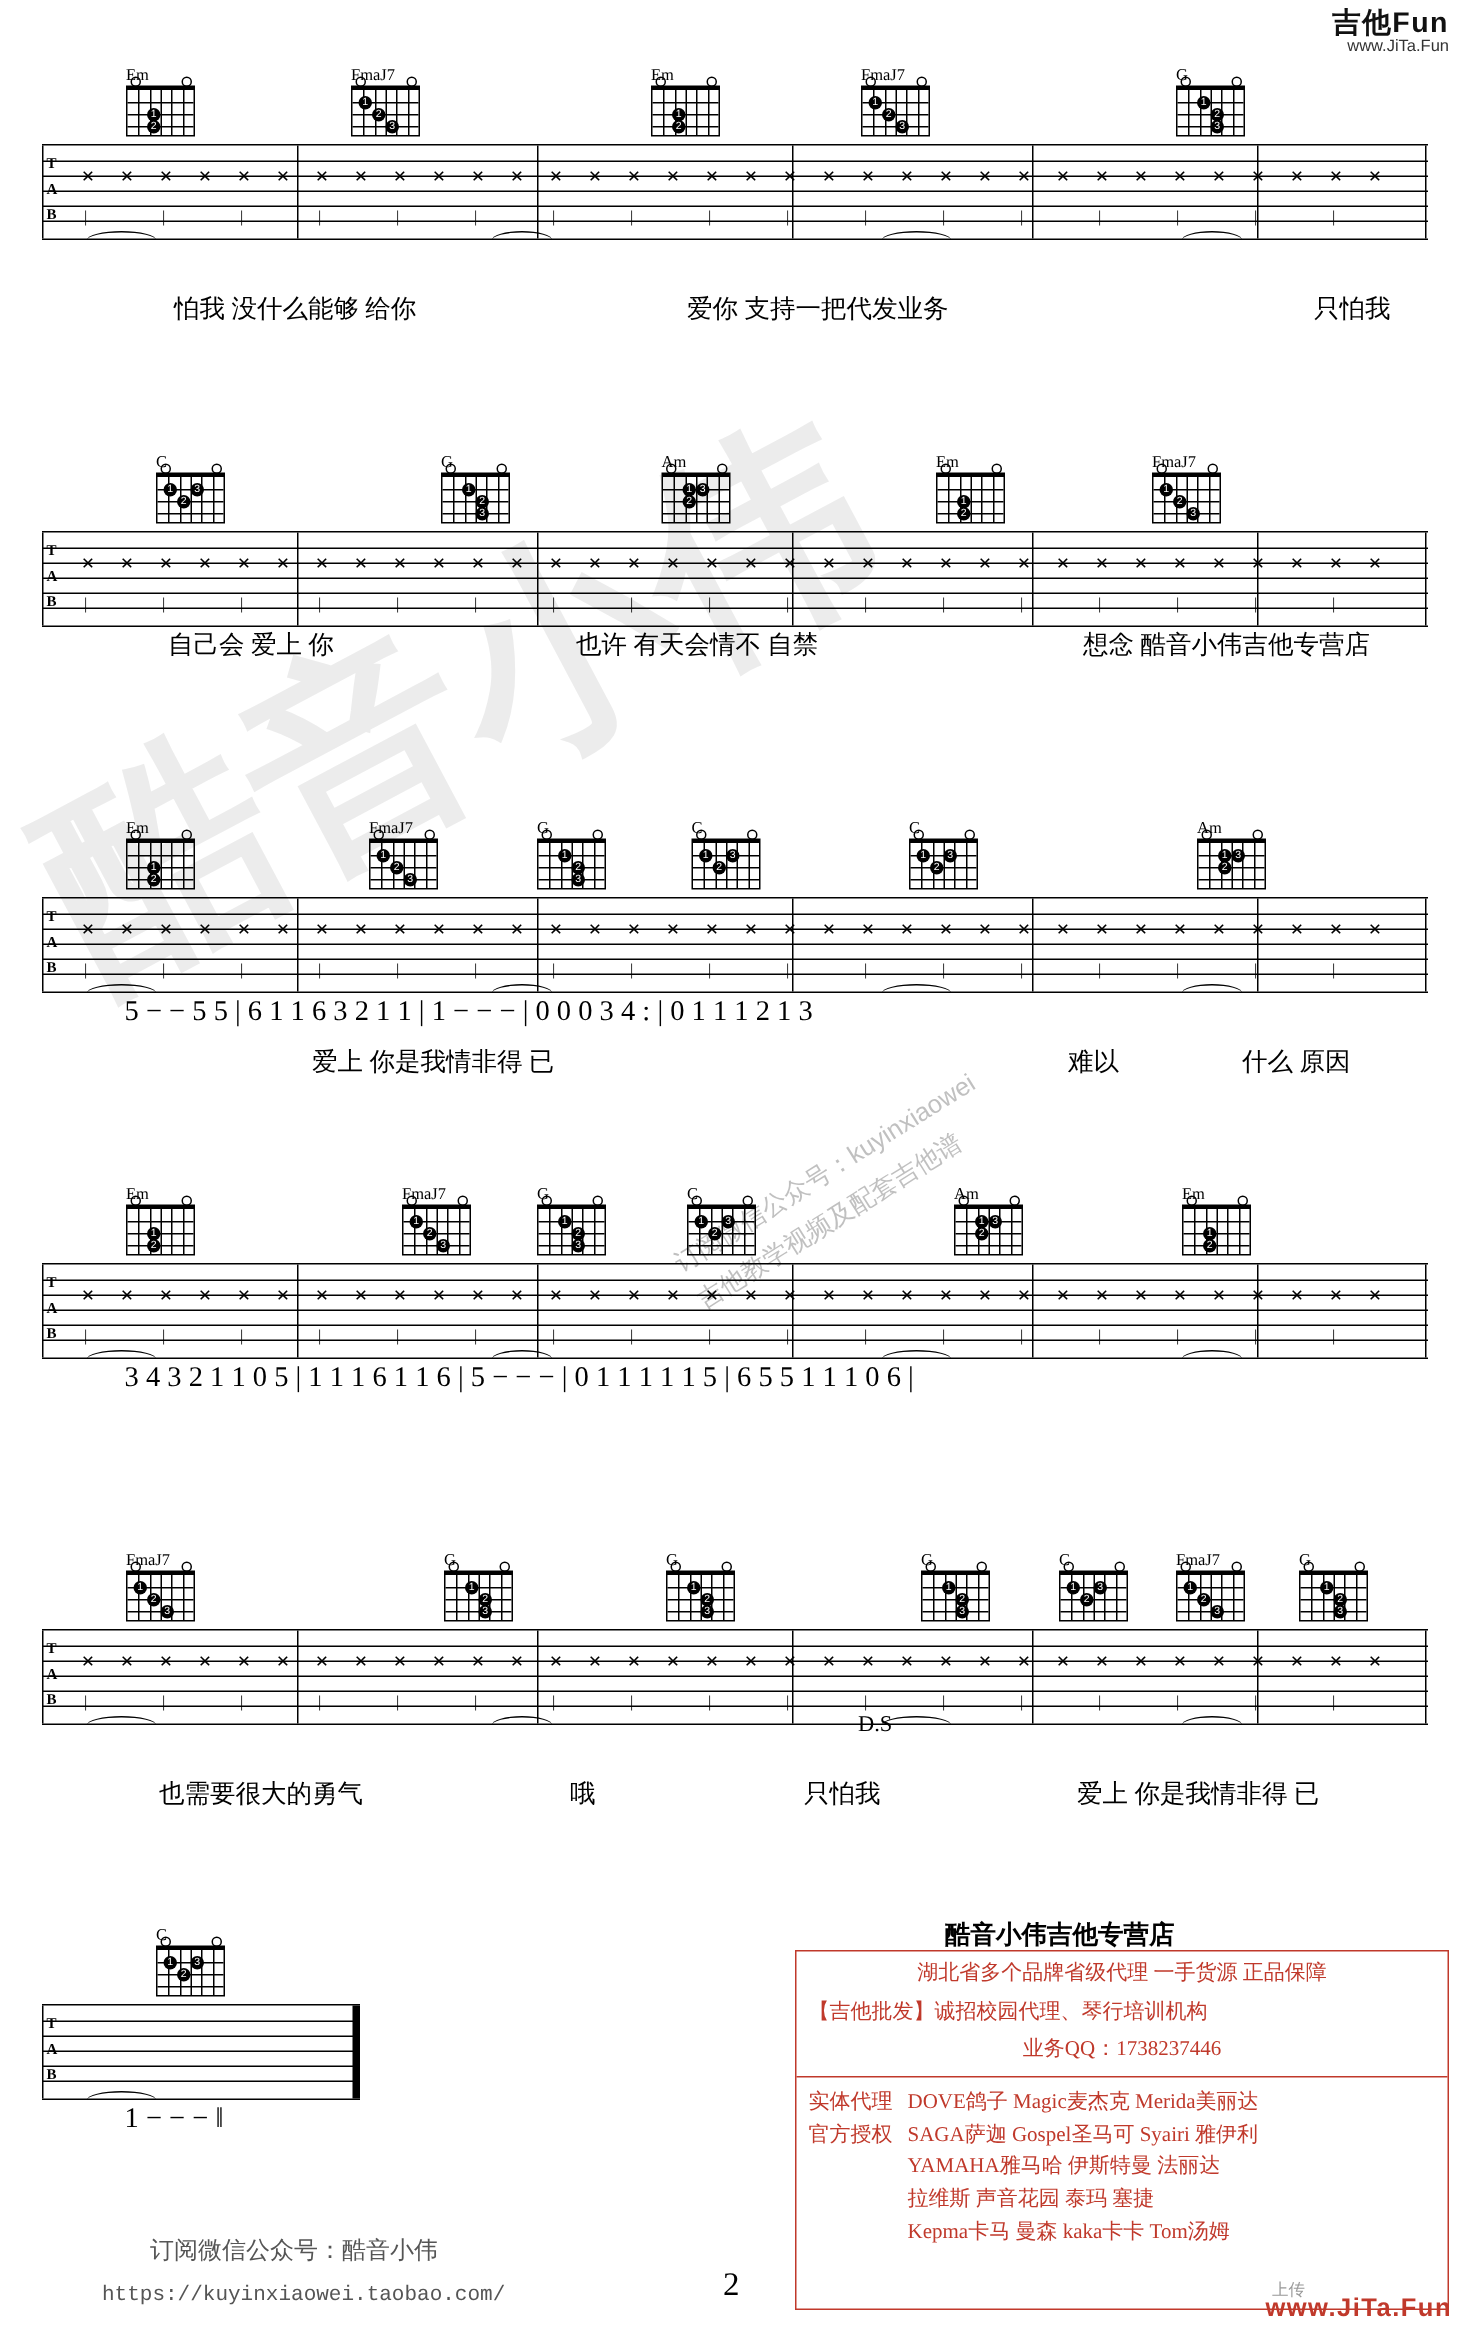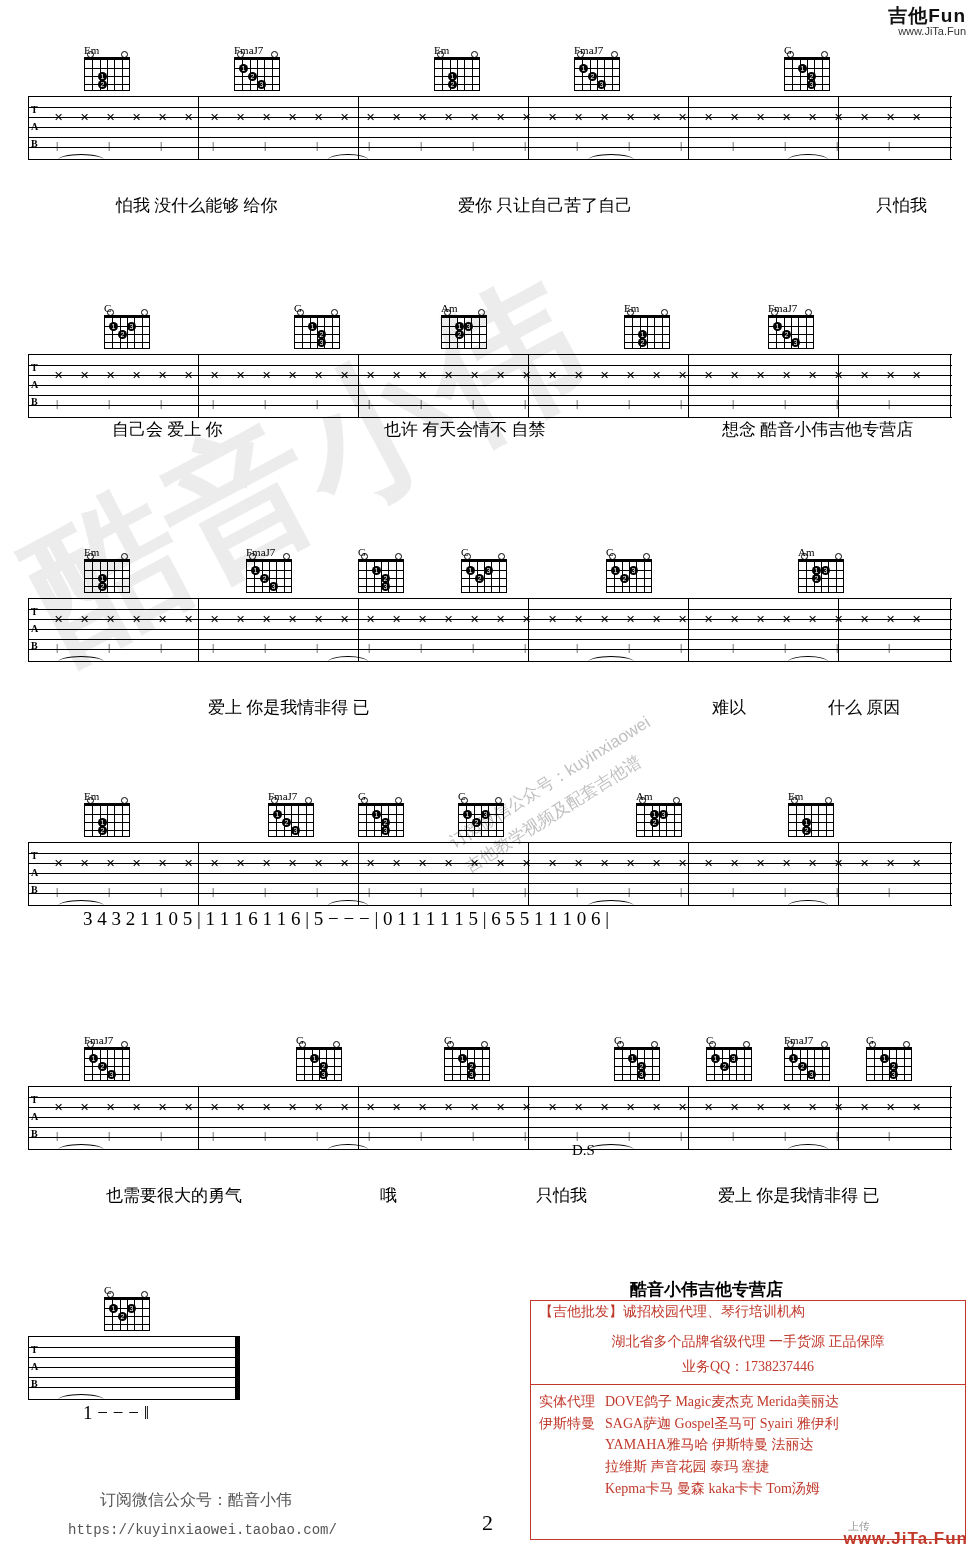--- a/index.html
+++ b/index.html
@@ -234,21 +234,21 @@
           <div class="xmark" style="left: 884px; top: 14px;">✕</div>
         </div>
         <div class="notes">
           <div class="slur" style="left: 30px; top: -6px; width: 46px;"></div>
           <div class="slur" style="left: 300px; top: -6px; width: 40px;"></div>
           <div class="slur" style="left: 560px; top: -6px; width: 46px;"></div>
           <div class="slur" style="left: 760px; top: -6px; width: 40px;"></div>
         </div>
         <div class="lyrics">
           <div class="ly" style="left: 88px;">怕我 没什么能够 给你</div>
-          <div class="ly" style="left: 430px;">爱你 只让自己苦了自己</div>
+          <div class="ly" style="left: 430px;">爱你 支持一把代发业务</div>
           <div class="ly" style="left: 848px;">只怕我</div>
         </div>
       </div>
       <div class="system" style="top: 302px;">
         <div class="chordrow">
           <div class="chord" style="left: 98px;">
             <div class="nm">C</div>
             <div class="grid">
               <div class="v" style="left: 7.33333px;"></div>
               <div class="v" style="left: 14.6667px;"></div>
@@ -579,20 +579,21 @@
           <div class="mark" style="left: 756px; top: 42px;">|</div>
           <div class="xmark" style="left: 780px; top: 14px;">✕</div>
           <div class="xmark" style="left: 806px; top: 14px;">✕</div>
           <div class="mark" style="left: 808px; top: 42px;">|</div>
           <div class="xmark" style="left: 832px; top: 14px;">✕</div>
           <div class="xmark" style="left: 858px; top: 14px;">✕</div>
           <div class="mark" style="left: 860px; top: 42px;">|</div>
           <div class="xmark" style="left: 884px; top: 14px;">✕</div>
         </div>
         <div class="notes">
+          <div class="note" style="left: 55px; top: 2px;">5 − − 5 5 | 6 1 1 6 3 2 1 1 | 1 − − − | 0 0 0 3 4 : | 0 1 1 1 2 1 3</div>
           <div class="slur" style="left: 30px; top: -6px; width: 46px;"></div>
           <div class="slur" style="left: 300px; top: -6px; width: 40px;"></div>
           <div class="slur" style="left: 560px; top: -6px; width: 46px;"></div>
           <div class="slur" style="left: 760px; top: -6px; width: 40px;"></div>
         </div>
         <div class="lyrics">
           <div class="ly" style="left: 180px;">爱上 你是我情非得 已</div>
           <div class="ly" style="left: 684px;">难以</div>
           <div class="ly" style="left: 800px;">什么 原因</div>
         </div>
@@ -1022,28 +1023,28 @@
         </div>
         <div class="notes">
           <div class="note" style="left: 55px; top: 2px;">1 − − − ‖</div>
           <div class="slur" style="left: 30px; top: -6px; width: 46px;"></div>
         </div>
       </div>
     </div>
 
   <div class="adtitle" style="left:630px;top:1278px;">酷音小伟吉他专营店</div>
   <div class="adbox" style="left:530px;top:1300px;width:436px;height:240px;">
+    <div class="seg adcenter">湖北省多个品牌省级代理 一手货源 正品保障</div>
     <div class="seg" style="padding-top:0;">【吉他批发】诚招校园代理、琴行培训机构</div>
-    <div class="seg adcenter">湖北省多个品牌省级代理 一手货源 正品保障</div>
     <div class="seg adcenter" style="padding-top:0;padding-bottom:6px;">业务QQ：1738237446</div>
     <div class="sep"></div>
     <div style="display:flex;">
       <div style="padding:6px 6px 6px 8px;font-size:14px;line-height:1.55;color:#c0392b;font-family:'Liberation Serif',serif;white-space:nowrap;">
         <div>实体代理</div>
-        <div>伊斯特曼</div>
+        <div>官方授权</div>
       </div>
       <div style="padding:6px 4px;font-size:14px;line-height:1.55;color:#c0392b;font-family:'Liberation Serif',serif;" id="brand-list">
           <div>DOVE鸽子    Magic麦杰克    Merida美丽达</div>
           <div>SAGA萨迦    Gospel圣马可   Syairi 雅伊利</div>
           <div>YAMAHA雅马哈    伊斯特曼     法丽达</div>
           <div>拉维斯      声音花园      泰玛      塞捷</div>
           <div>Kepma卡马   曼森      kaka卡卡   Tom汤姆</div>
         </div>
     </div>
   </div>

